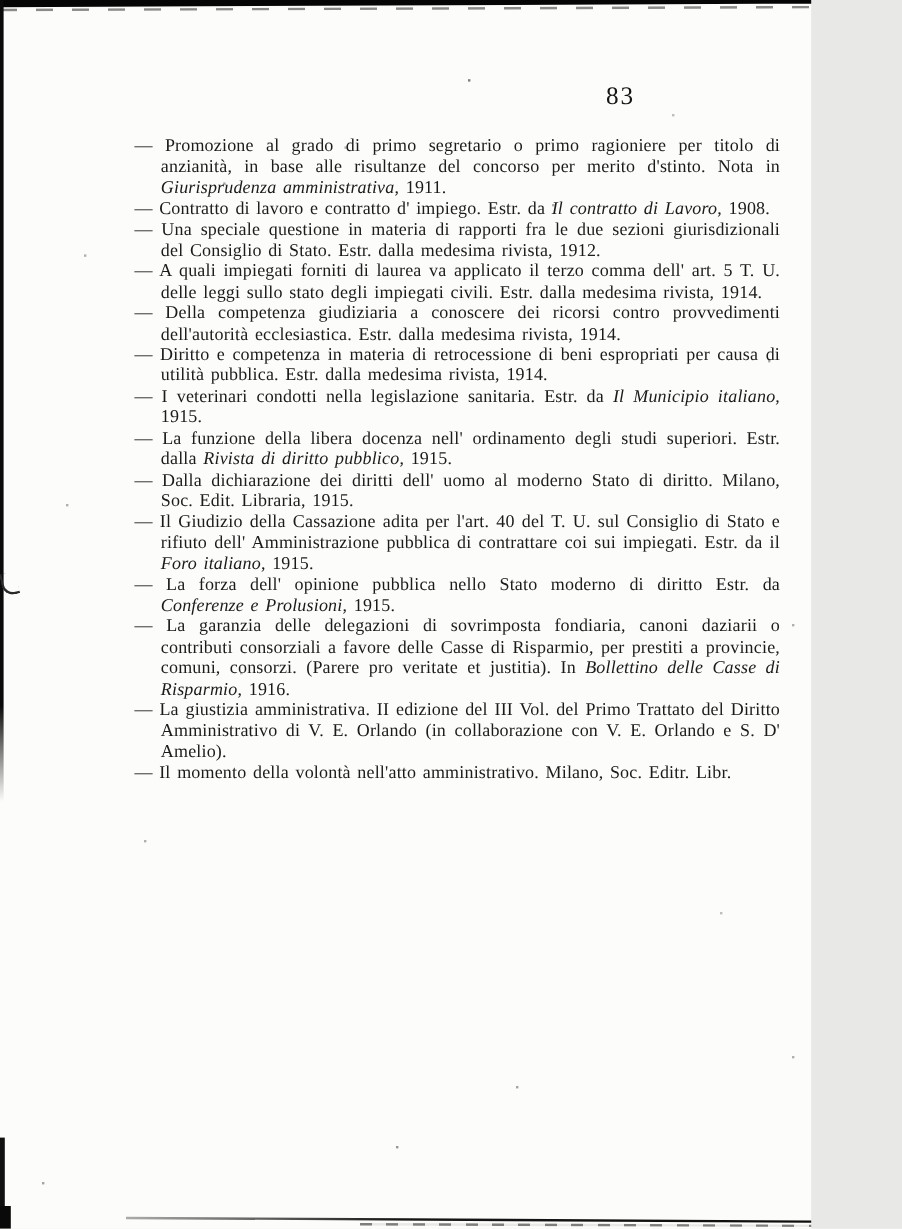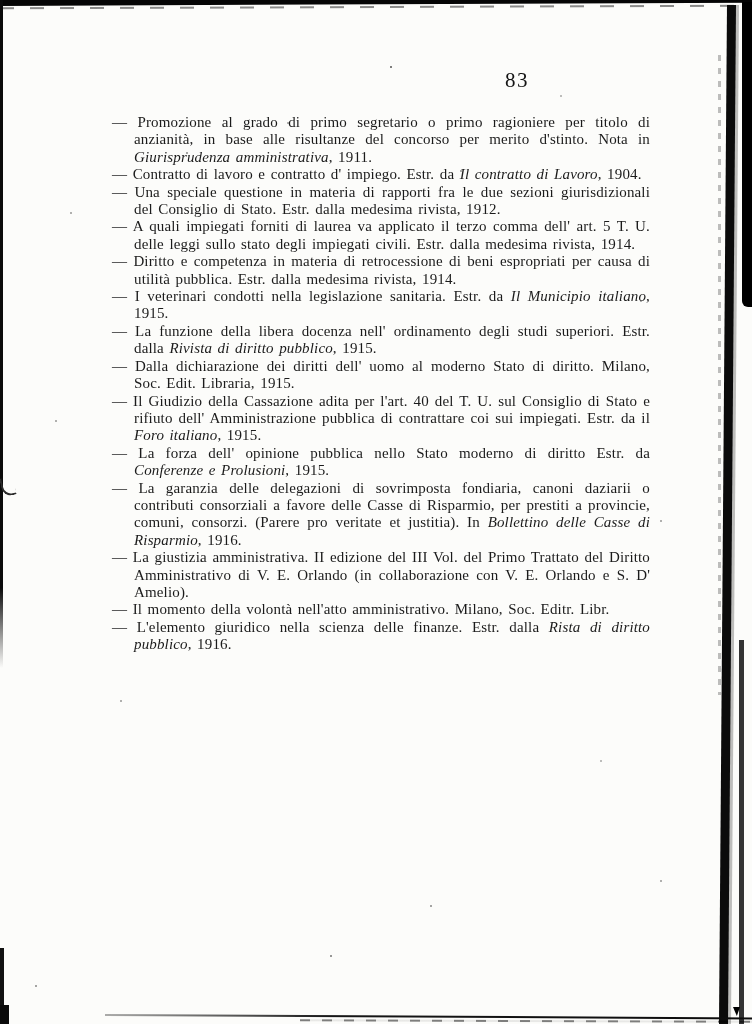--- a/index.html
+++ b/index.html
@@ -2,21 +2,21 @@
 <html><head>
 <meta charset="utf-8">
 <style>
   html,body{margin:0;padding:0;}
   body{
     font-family:"Liberation Serif","DejaVu Serif",serif;
     background:#e8e8e6;
   }
   .page{
     position:relative;
-    width:752px;height:1024px;
+    width:676px;height:1024px;
     background:#fcfcfa;
     overflow:hidden;
     color:#1b1b1b;
   }
   
   .top-edge{
     position:absolute;top:0;left:-4px;width:764px;height:6px;
     background:#050505;transform:rotate(-0.25deg);transform-origin:left top;
   }
   .top-edge-shadow{
@@ -116,28 +116,28 @@
   <div class="right-bar-corner"></div>
   <div class="right-bar-lower"></div>
   <div class="bottom-line"></div>
   <div class="bottom-line2"></div>
   <div class="bottom-tick"></div>
   <div class="specks"></div>
 
   <div class="page-number">83</div>
   <div class="biblio">
       <div class="entry"><span class="dash">— </span><span>Promozione al grado di primo segretario o primo ragioniere per titolo di anzianità, in base alle risultanze del concorso per merito d'stinto. Nota in </span><i>Giurisprudenza amministrativa</i><span>, 1911.</span></div>
-      <div class="entry"><span class="dash">— </span><span>Contratto di lavoro e contratto d' impiego. Estr. da </span><i>Il contratto di Lavoro</i><span>, 1904.</span></div>
+      <div class="entry"><span class="dash">— </span><span>Contratto di lavoro e contratto d' impiego. Estr. da </span><i>Il contratto di Lavoro</i><span>, 1908.</span></div>
       <div class="entry"><span class="dash">— </span><span>Una speciale questione in materia di rapporti fra le due sezioni giurisdizionali del Consiglio di Stato. Estr. dalla medesima rivista, 1912.</span></div>
       <div class="entry"><span class="dash">— </span><span>A quali impiegati forniti di laurea va applicato il terzo comma dell' art. 5 T. U. delle leggi sullo stato degli impiegati civili. Estr. dalla medesima rivista, 1914.</span></div>
+      <div class="entry"><span class="dash">— </span><span>Della competenza giudiziaria a conoscere dei ricorsi contro provvedimenti dell'autorità ecclesiastica. Estr. dalla medesima rivista, 1914.</span></div>
       <div class="entry"><span class="dash">— </span><span>Diritto e competenza in materia di retrocessione di beni espropriati per causa di utilità pubblica. Estr. dalla medesima rivista, 1914.</span></div>
       <div class="entry"><span class="dash">— </span><span>I veterinari condotti nella legislazione sanitaria. Estr. da </span><i>Il Municipio italiano</i><span>, 1915.</span></div>
       <div class="entry"><span class="dash">— </span><span>La funzione della libera docenza nell' ordinamento degli studi superiori. Estr. dalla </span><i>Rivista di diritto pubblico</i><span>, 1915.</span></div>
       <div class="entry"><span class="dash">— </span><span>Dalla dichiarazione dei diritti dell' uomo al moderno Stato di diritto. Milano, Soc. Edit. Libraria, 1915.</span></div>
       <div class="entry"><span class="dash">— </span><span>Il Giudizio della Cassazione adita per l'art. 40 del T. U. sul Consiglio di Stato e rifiuto dell' Amministrazione pubblica di contrattare coi sui impiegati. Estr. da il </span><i>Foro italiano</i><span>, 1915.</span></div>
       <div class="entry"><span class="dash">— </span><span>La forza dell' opinione pubblica nello Stato moderno di diritto Estr. da </span><i>Conferenze e Prolusioni</i><span>, 1915.</span></div>
       <div class="entry"><span class="dash">— </span><span>La garanzia delle delegazioni di sovrimposta fondiaria, canoni daziarii o contributi consorziali a favore delle Casse di Risparmio, per prestiti a provincie, comuni, consorzi. (Parere pro veritate et justitia). In </span><i>Bollettino delle Casse di Risparmio</i><span>, 1916.</span></div>
       <div class="entry"><span class="dash">— </span><span>La giustizia amministrativa. II edizione del III Vol. del Primo Trattato del Diritto Amministrativo di V. E. Orlando (in collaborazione con V. E. Orlando e S. D' Amelio).</span></div>
       <div class="entry"><span class="dash">— </span><span>Il momento della volontà nell'atto amministrativo. Milano, Soc. Editr. Libr.</span></div>
-      <div class="entry"><span class="dash">— </span><span>L'elemento giuridico nella scienza delle finanze. Estr. dalla </span><i>Rista di diritto pubblico</i><span>, 1916.</span></div>
     </div>
 
 </div>
 
 </body></html>

